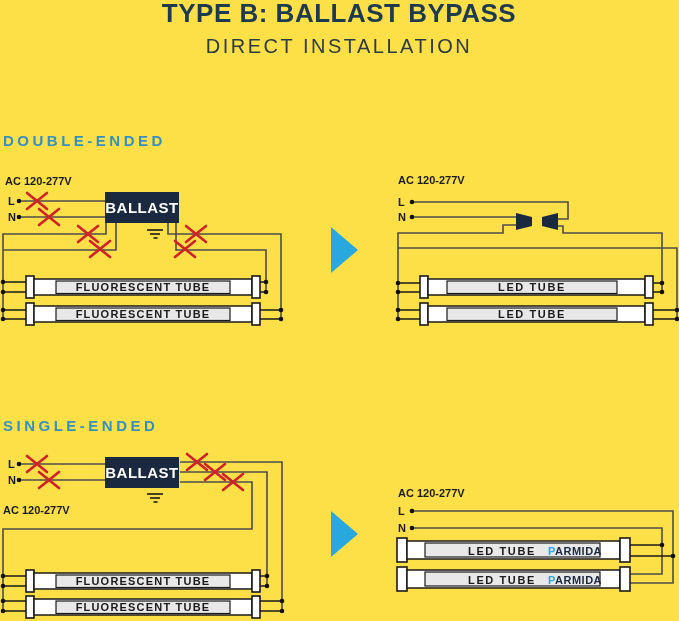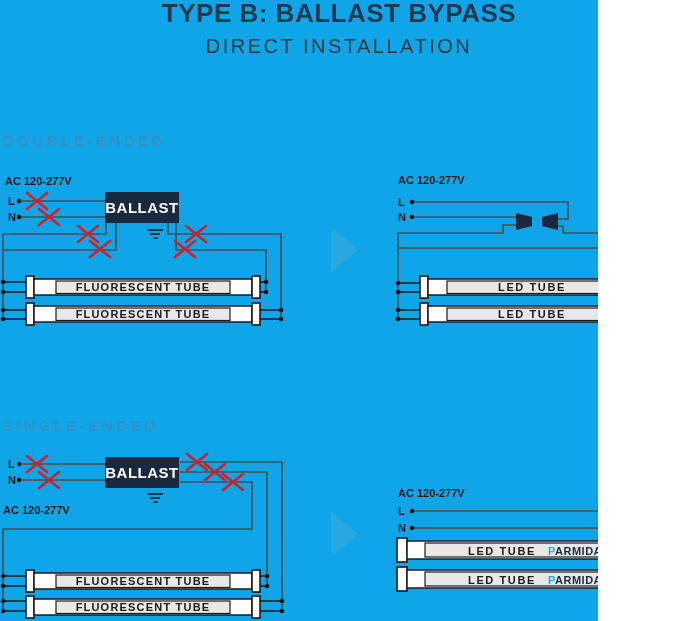--- a/index.html
+++ b/index.html
@@ -1,16 +1,16 @@
 <!DOCTYPE html>
 <html><head>
 <meta charset="utf-8">
 <style>
   html,body{margin:0;padding:0;background:#ffffff;}
-  .page{width:598px;height:621px;background:#0ea5e9;position:relative;overflow:hidden;
+  .page{width:679px;height:621px;background:#fde047;position:relative;overflow:hidden;
         font-family:"Liberation Sans", sans-serif;}
   svg{display:block;}
   svg text{font-family:"Liberation Sans", sans-serif;}
   .title{font-size:26px;font-weight:bold;letter-spacing:0.5px;fill:#1e3a4f;}
   .subtitle{font-size:20px;font-weight:500;letter-spacing:2.5px;fill:#2d3a43;}
   .heading{font-size:15px;font-weight:bold;letter-spacing:3.5px;fill:#3590c2;}
   .volt-label{font-size:11px;font-weight:bold;fill:#1a1a1a;}
   .io-label{font-size:11px;font-weight:bold;fill:#1a1a1a;}
   .wire{stroke:#4c4c4c;stroke-width:1.6;fill:none;}
   .pin{stroke:#1a1a1a;stroke-width:1.5;fill:none;}

